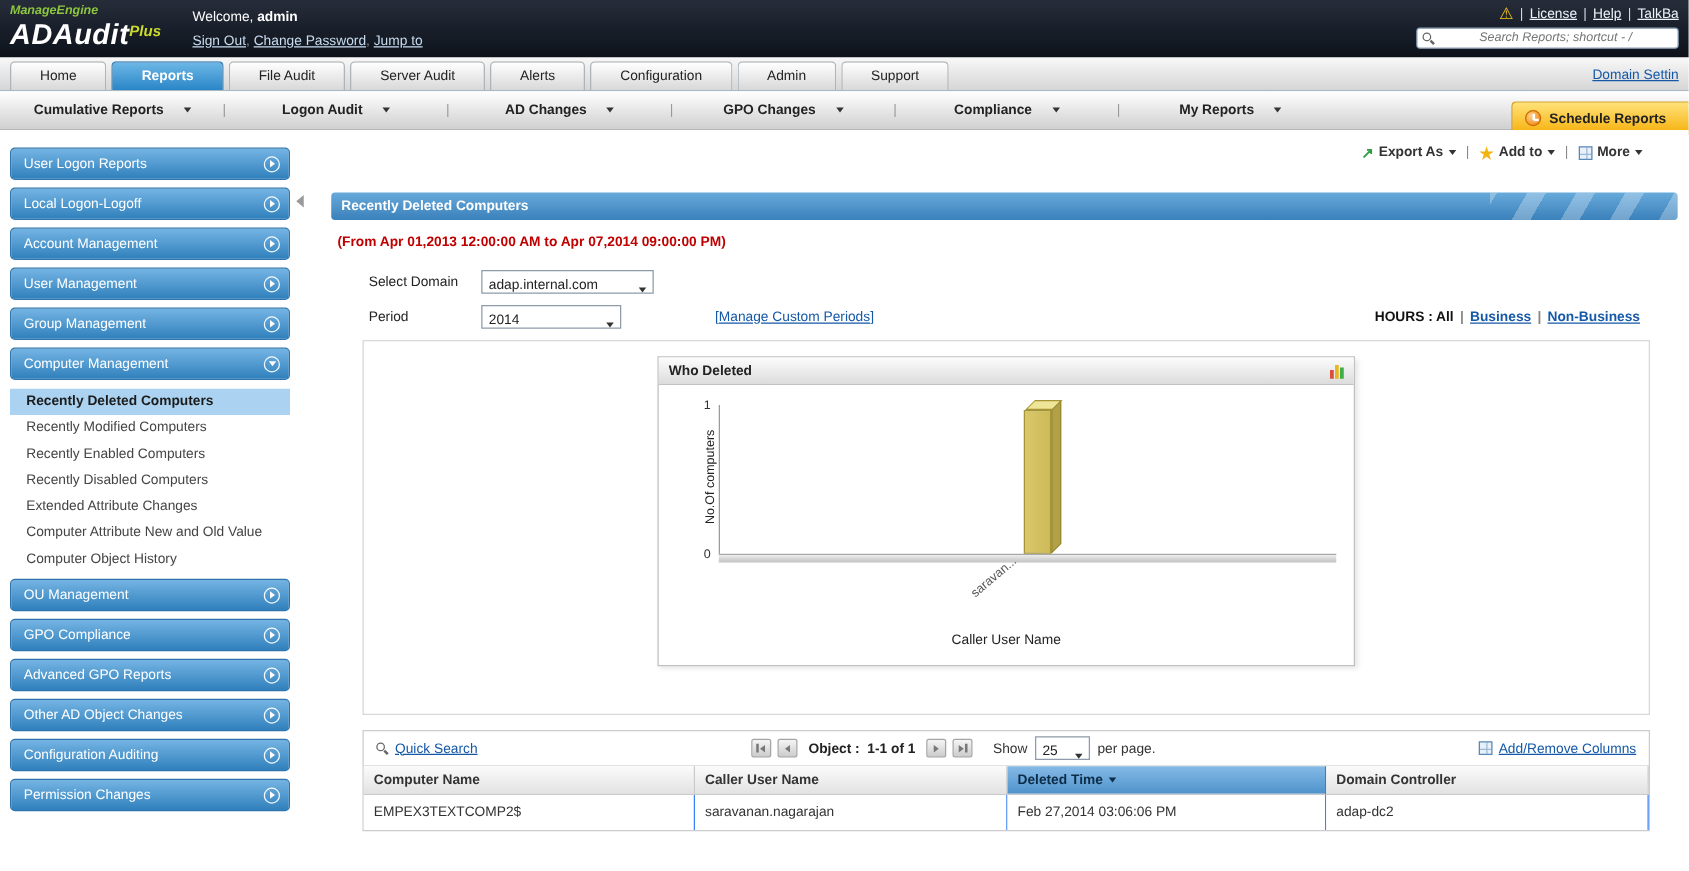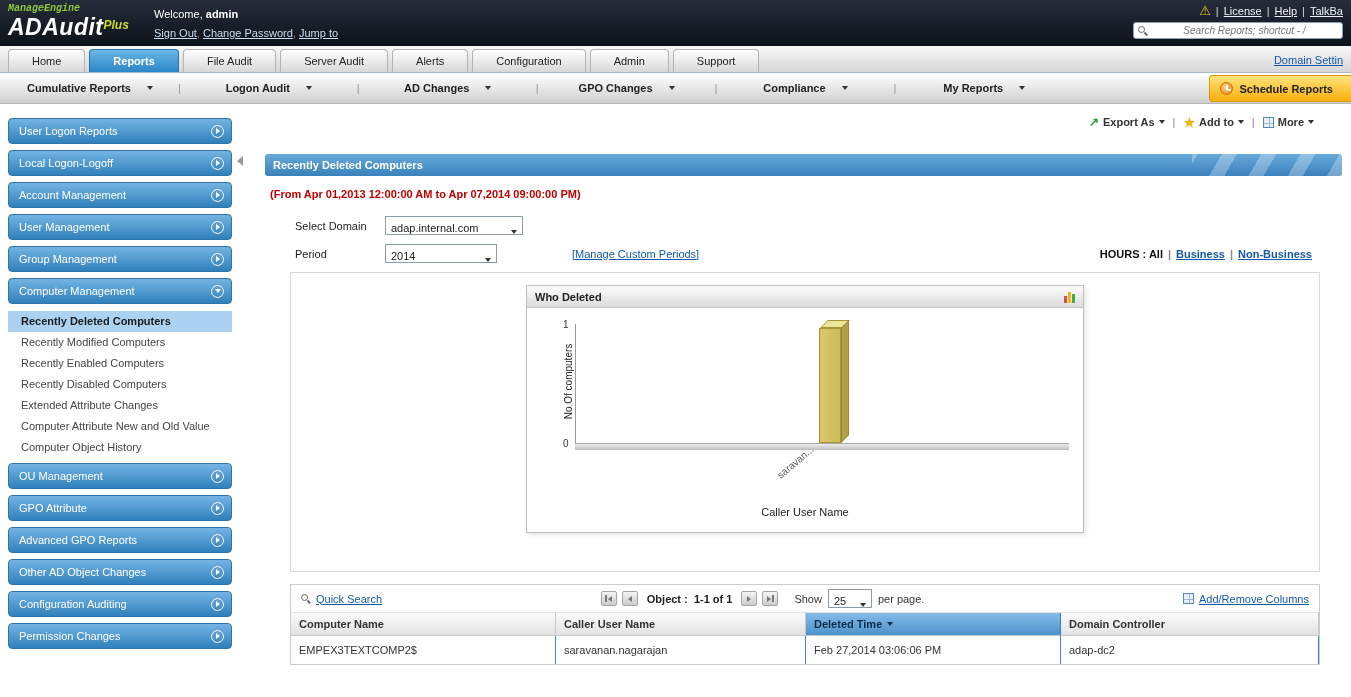--- a/index.html
+++ b/index.html
@@ -5,21 +5,21 @@
   * { margin:0; padding:0; box-sizing:border-box; }
   html,body { width:1351px; height:697px; }
   body { font-family:"Liberation Sans", sans-serif; overflow:hidden; background:#fff; color:#333; }
   .page { position:relative; width:1351px; height:697px; }
   .link { color:#1558a7; text-decoration:underline; cursor:pointer; }
   .pipe, .comma { color:#888; }
 
   
   .topbar { height:46px; background:linear-gradient(#262d3a,#0d121a); display:flex; color:#fff; padding:3px 8px 0 8px; }
   .logo { width:142px; cursor:pointer; }
-  .logo-brand { color:#8dc63f; font-size:10px; font-weight:bold; font-style:italic; display:block; line-height:12px;font-family:Liberation Mono, monospace; }
+  .logo-brand { color:#8dc63f; font-size:10px; font-weight:bold; font-style:italic; display:block; line-height:12px; }
   .logo-product { color:#fff; font-size:23px; font-weight:bold; font-style:italic; line-height:24px; letter-spacing:.5px; }
   .logo-plus { color:#cadb2a; font-size:12px; font-weight:bold; font-style:italic; vertical-align:super; }
   .welcome { font-size:11px; padding-top:5px; margin-left:4px; }
   .welcome-line1 { margin-bottom:7px; }
   .hdr-link { color:#c9dcf0; text-decoration:underline; cursor:pointer; }
   .topbar-right { margin-left:auto; text-align:right; font-size:11px; padding-top:1px; }
   .top-utility { display:flex; align-items:center; justify-content:flex-end; gap:5px; margin-bottom:5px; }
   .top-utility .pipe { color:#cfd8e4; }
   .warn-icon { color:#f5c518; font-size:13px; line-height:13px; }
   .top-utility .hdr-link { color:#eef3f9; }
@@ -35,21 +35,21 @@
   .tab.active { background:linear-gradient(#6cb7e6,#2a86c7); color:#fff; font-weight:bold; border-color:#2a76ad; }
   .domain-settings { margin-left:auto; font-size:11px; margin-bottom:6px; white-space:nowrap; }
 
   
   .menubar { height:31px; background:linear-gradient(#ffffff,#d0d0d0); border-bottom:1px solid #b5b5b5; display:flex; align-items:center; font-size:11px; position:relative; padding-left:2px; }
   .menu-item { width:176px; display:flex; align-items:center; justify-content:center; gap:16px; font-weight:bold; color:#222; cursor:pointer; }
   .menu-sep { color:#999; }
   .tri-d { width:0; height:0; border-left:3px solid transparent; border-right:3px solid transparent; border-top:4px solid #333; display:inline-block; }
   .tri-r-w { width:0; height:0; border-top:3px solid transparent; border-bottom:3px solid transparent; border-left:4px solid #fff; display:inline-block; }
   .tri-d-w { width:0; height:0; border-left:3px solid transparent; border-right:3px solid transparent; border-top:4px solid #fff; display:inline-block; }
-  .schedule-btn { position:absolute; right:0; top:2px; height:27px; display:flex; align-items:center; gap:6px; padding:0 18px 0 10px; background:linear-gradient(#ffe27a,#f6b00c); border:1px solid #d89a00; border-right:none; border-radius:4px 0 0 4px; font-size:11px; font-weight:bold; color:#222; cursor:pointer; }
+  .schedule-btn { position:absolute; right:0; top:8px; height:27px; display:flex; align-items:center; gap:6px; padding:0 18px 0 10px; background:linear-gradient(#ffe27a,#f6b00c); border:1px solid #d89a00; border-right:none; border-radius:4px 0 0 4px; font-size:11px; font-weight:bold; color:#222; cursor:pointer; }
   .clock-icon { width:13px; height:13px; border-radius:50%; background:radial-gradient(circle at 35% 35%, #ffd08a, #ef7d00); border:1px solid #c86a00; position:relative; flex:0 0 auto; }
   .clock-icon::after { content:""; position:absolute; left:5px; top:2px; width:2px; height:5px; background:#fff; }
   .clock-icon::before { content:""; position:absolute; left:6px; top:6px; width:4px; height:2px; background:#fff; }
 
   
   .content { position:relative; height:593px; background:#fff; }
   .sidebar { position:absolute; left:8px; top:14px; width:224px; }
   .side-section { height:26px; background:linear-gradient(#74b4e3,#3080bc); border:1px solid #2f74ac; border-radius:4px; color:#fff; font-weight:normal; font-size:11px; padding:0 7px 0 10px; margin-bottom:6px; display:flex; align-items:center; cursor:pointer; }
   .side-section .grow { flex:1; }
   .arrow-circle { width:13px; height:13px; border:1px solid rgba(255,255,255,.95); border-radius:50%; display:flex; align-items:center; justify-content:center; flex:0 0 auto; }
@@ -256,21 +256,21 @@
         <div class="side-subitem">Computer Object History</div>
       </div>
 
       <div class="side-section">
           <span class="grow">OU Management</span>
           <span class="arrow-circle">
             <i class="tri-r-w"></i>
           </span>
         </div>
       <div class="side-section">
-          <span class="grow">GPO Attribute</span>
+          <span class="grow">GPO Compliance</span>
           <span class="arrow-circle">
             <i class="tri-r-w"></i>
           </span>
         </div>
       <div class="side-section">
           <span class="grow">Advanced GPO Reports</span>
           <span class="arrow-circle">
             <i class="tri-r-w"></i>
           </span>
         </div>

